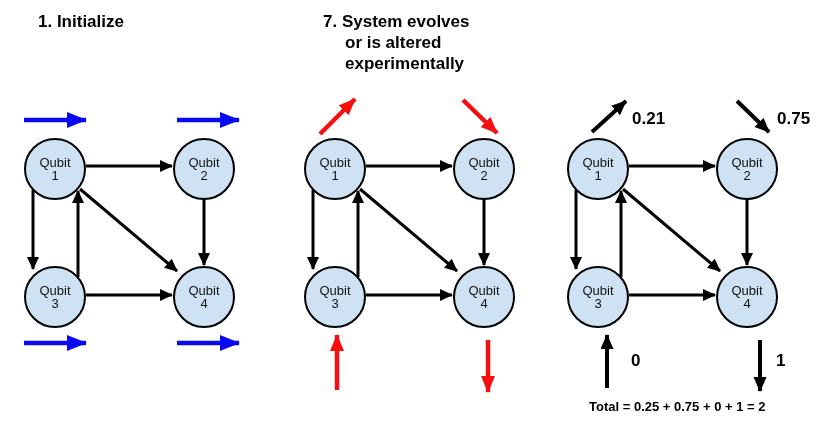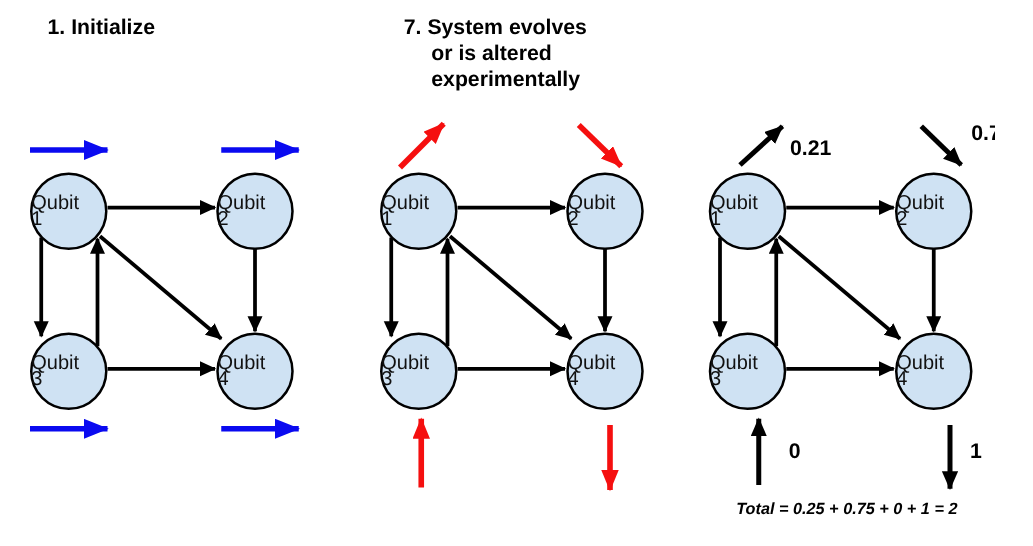--- a/index.html
+++ b/index.html
@@ -2,59 +2,60 @@
 <html style="--c-background: #ffffff; --c-node_fill: #cfe2f3; --c-node_border: #000000; --c-edge: #000000; --c-init_arrow: #0a0af0; --c-perturb_arrow: #f50f0f; --c-text: #000000;"><head>
 <meta charset="utf-8">
 <style>
   html,body{margin:0;padding:0;background:#fff;}
   .canvas{
     position:relative;
     width:796px;height:437px;
     background:var(--c-background,#fff);
     font-family:"Liberation Sans",sans-serif;
     overflow:hidden;
+    padding-left:28px;
   }
   .canvas svg{position:absolute;left:0;top:0;}
   .panel-title{
     position:absolute;
     font-size:17px;
     font-weight:700;
     line-height:21px;
     color:var(--c-text,#000);
     white-space:pre-line;
   }
   .title-1{left:38px;top:11px;}
   .title-2{left:323px;top:11px;padding-left:22px;text-indent:-22px;width:200px;}
   .title-3{left:588px;top:11px;}
   .qubit-label{
     position:absolute;
     width:60px;
-    font-size:16px;
+    text-align:center;
+    font-size:13px;
     line-height:13px;
     color:#111;
     white-space:pre-line;
   }
   .measure-value{
     position:absolute;
     font-size:17px;
     font-weight:700;
     color:var(--c-text,#000);
   }
   .mv-q1{left:632px;top:109px;}
-  .mv-q2{left:777px;top:97px;}
+  .mv-q2{left:777px;top:109px;}
   .mv-q3{left:631px;top:351px;}
   .mv-q4{left:776px;top:351px;}
   .total-line{
     position:absolute;
     left:589px;top:399px;
     font-size:13px;
     font-weight:700;
     color:var(--c-text,#000);
     white-space:nowrap;
-    font-style:italic;
   }
   
   .node{fill:var(--c-node_fill,#cfe2f3);stroke:var(--c-node_border,#000);stroke-width:2;}
   .edge{stroke:var(--c-edge,#000);stroke-width:3;fill:none;}
   .edge-head{fill:var(--c-edge,#000);}
   .blue-line{stroke:var(--c-init_arrow,#0000ff);stroke-width:4.5;fill:none;}
   .blue-head{fill:var(--c-init_arrow,#0000ff);}
   .red-line{stroke:var(--c-perturb_arrow,#f00);stroke-width:4.5;fill:none;}
   .red-head{fill:var(--c-perturb_arrow,#f00);}
   .meas-line{stroke:var(--c-edge,#000);stroke-width:4;fill:none;}

